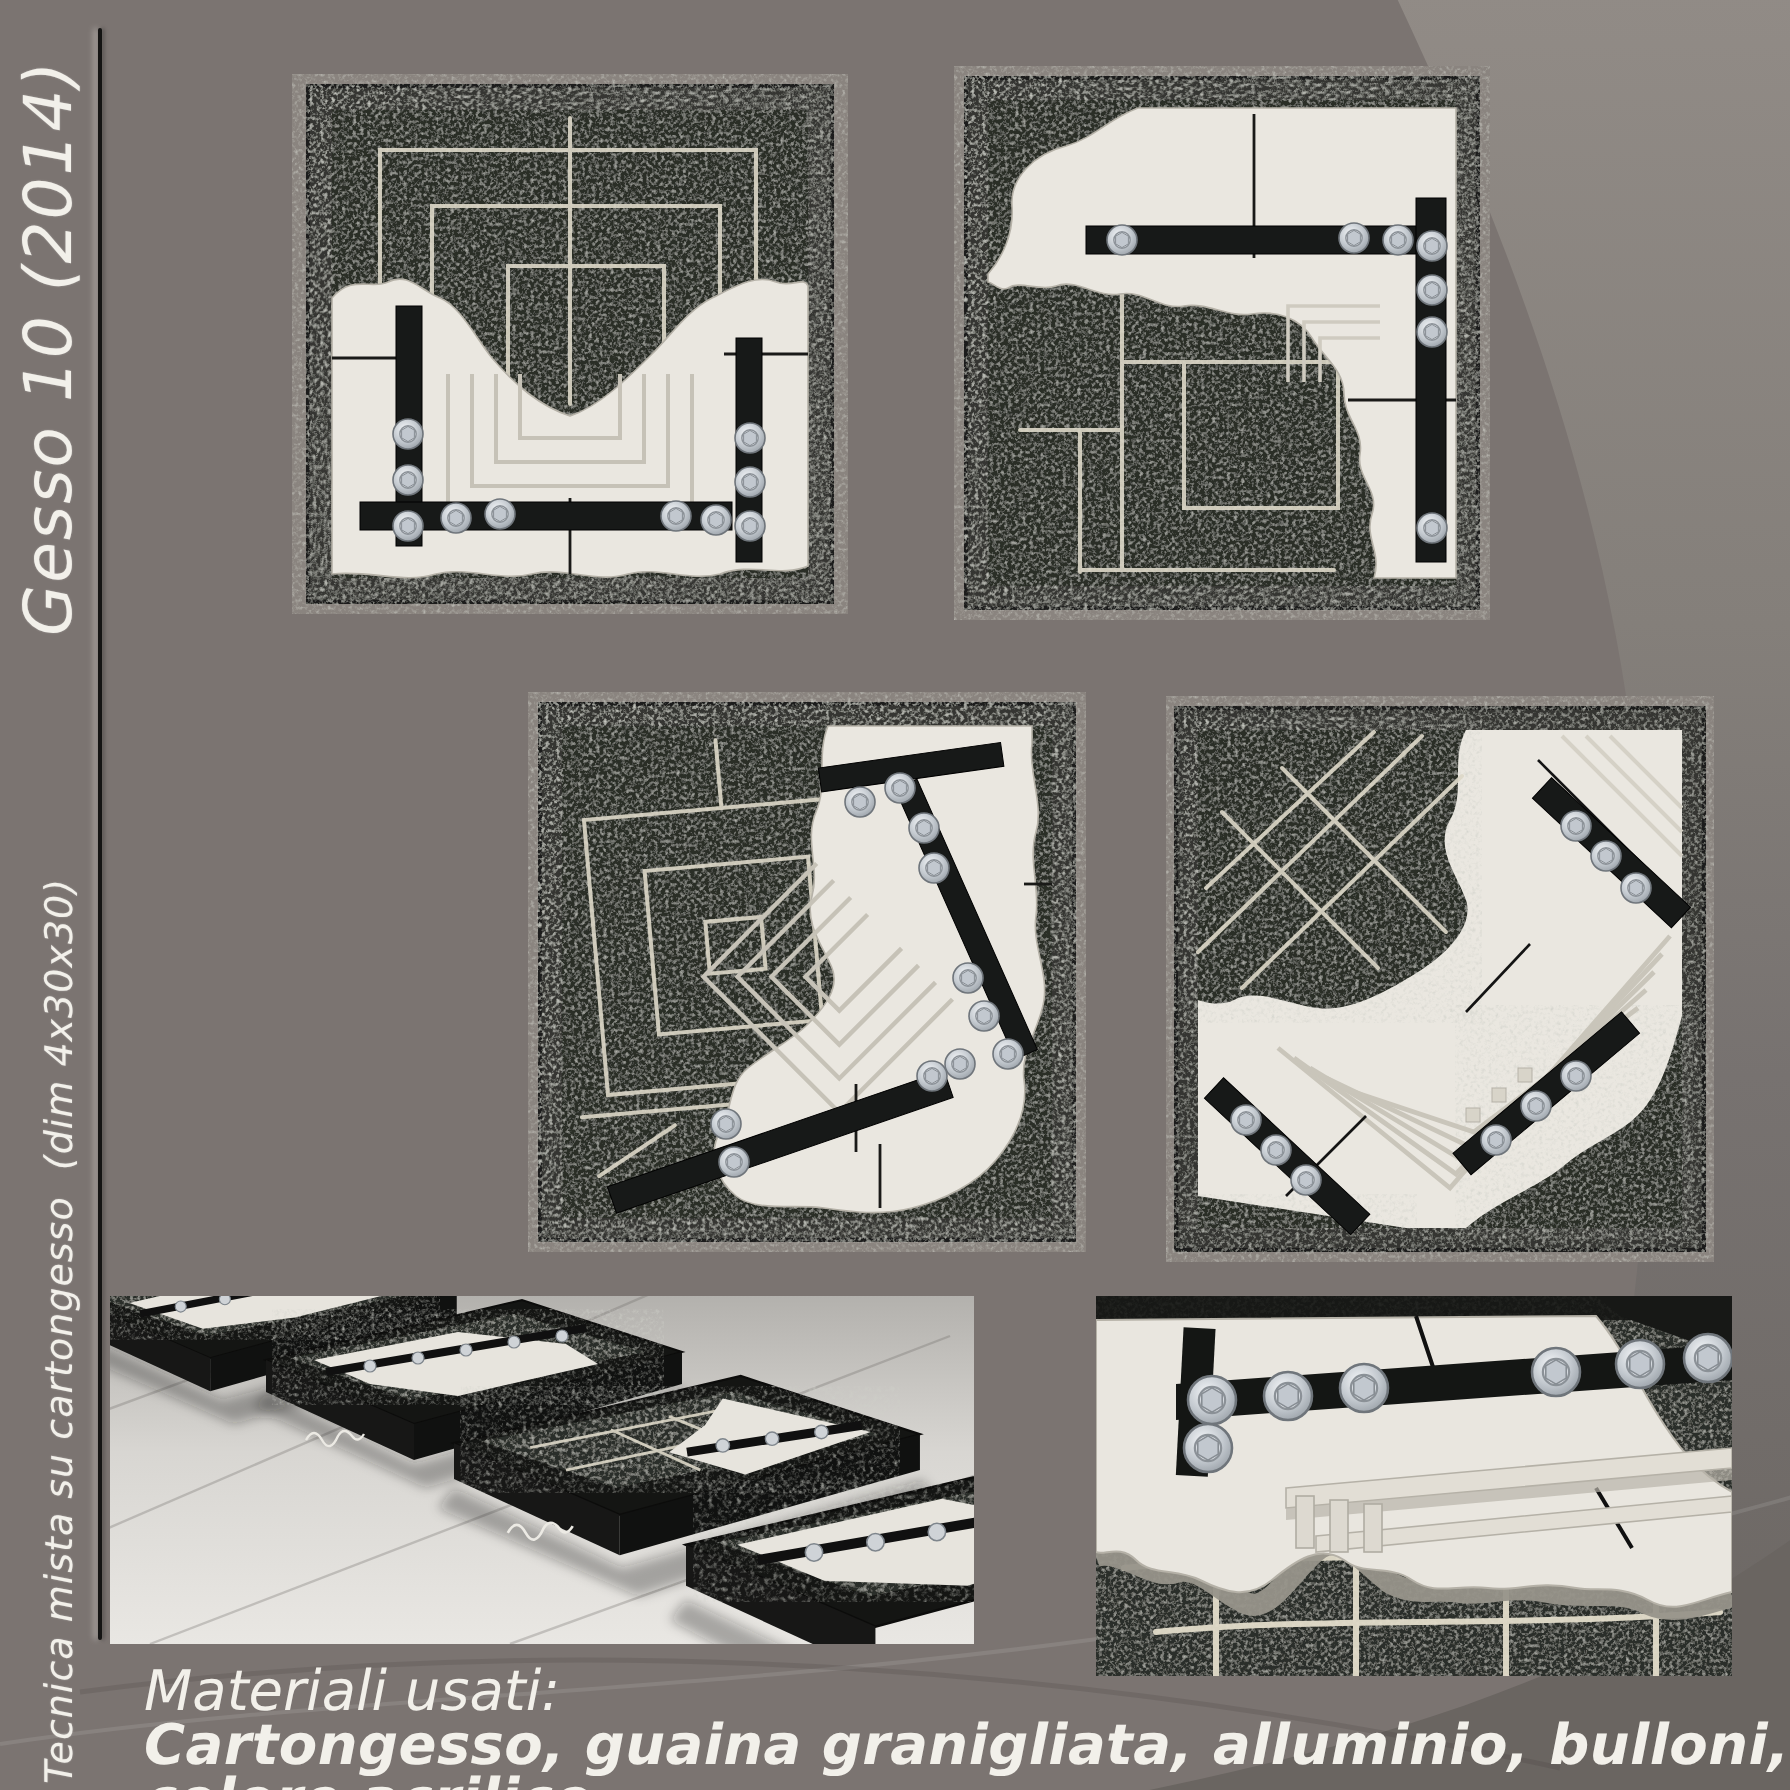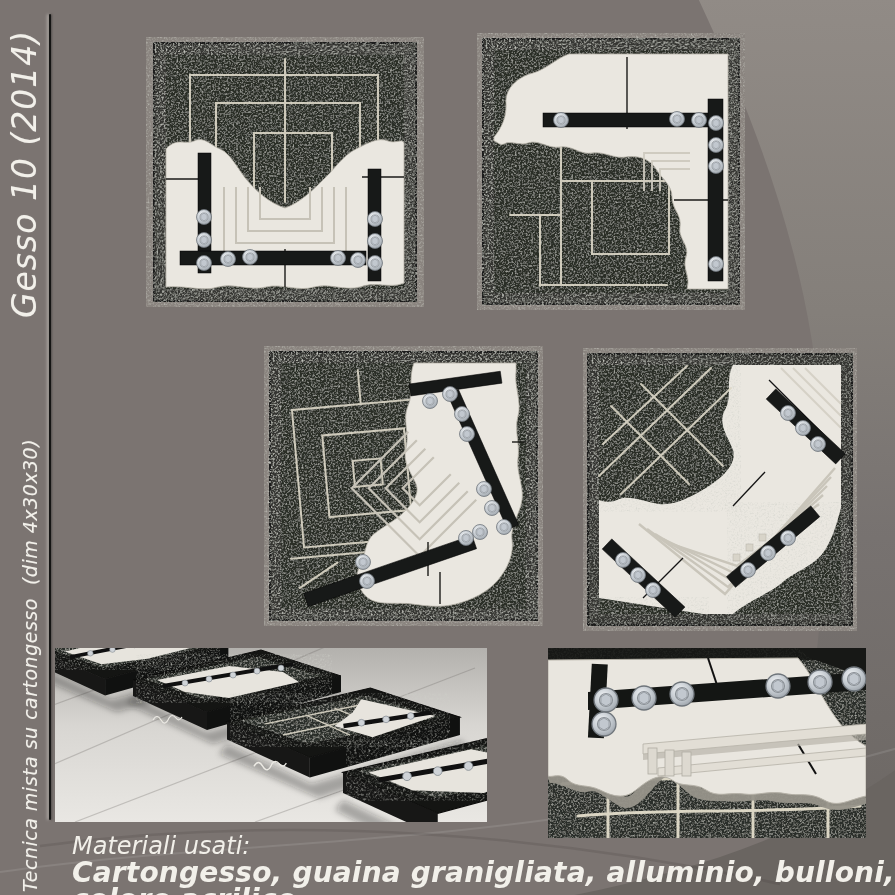--- a/index.html
+++ b/index.html
@@ -18,21 +18,21 @@
     position:absolute;color:#f2f0ea;
     writing-mode:vertical-rl;transform:rotate(180deg);
     white-space:pre;font-style:italic;
     text-shadow:0 0 1px rgba(255,255,255,.35);
   }
   .vtitle{left:0;top:6px;width:48px;height:312px;font-size:33px;letter-spacing:1px;
     display:flex;align-items:center;justify-content:flex-start;}
   .vsubtitle{left:8px;top:382px;width:44px;height:510px;font-size:19px;letter-spacing:.5px;
     display:flex;align-items:center;justify-content:flex-start;}
   .caption{position:absolute;left:72px;top:833px;color:#f2f0ea;font-style:italic;}
-  .caption .h{font-size:24px;line-height:26px;}
+  .caption .h{font-size:28px;line-height:26px;}
   .caption .l{font-size:28px;line-height:27px;letter-spacing:.2px;font-weight:bold;}
   figure.fig{position:absolute;margin:0;padding:0;}
   figure.fig svg{display:block;width:100%;height:100%;}
   .fig1{left:146px;top:37px;width:278px;height:270px;}
   .fig2{left:477px;top:33px;width:268px;height:277px;}
   .fig3{left:264px;top:346px;width:279px;height:280px;}
   .fig4{left:583px;top:348px;width:274px;height:283px;}
   .fig5{left:55px;top:648px;width:432px;height:174px;}
   .fig6{left:548px;top:648px;width:318px;height:190px;}
 </style>

